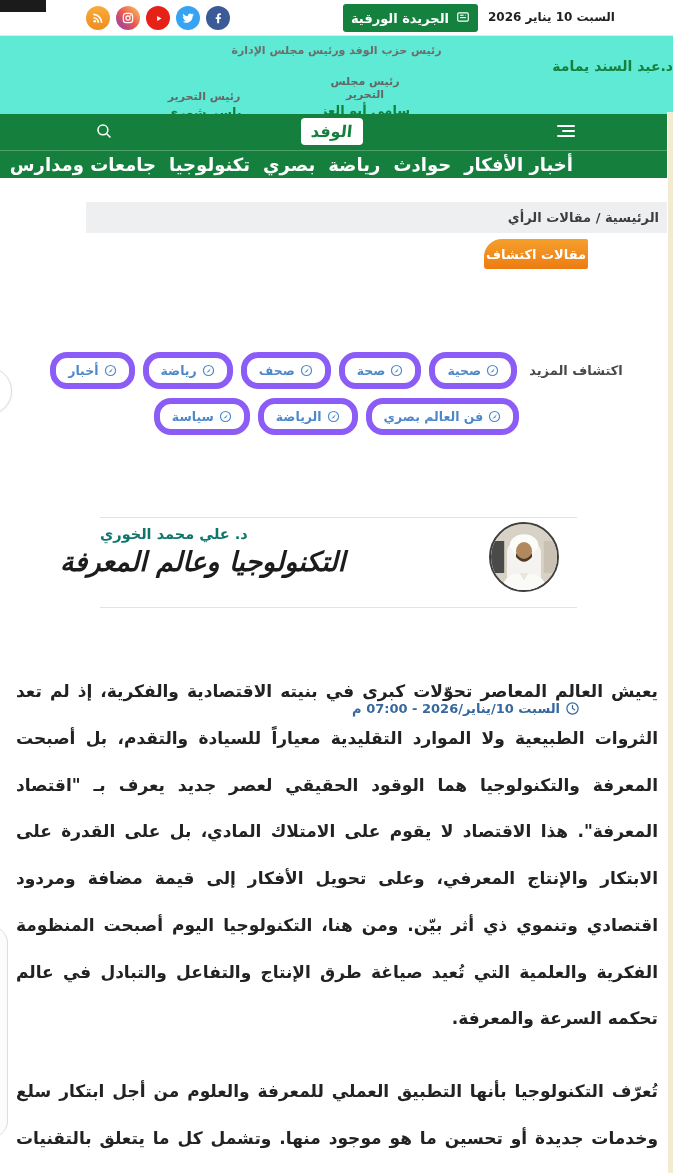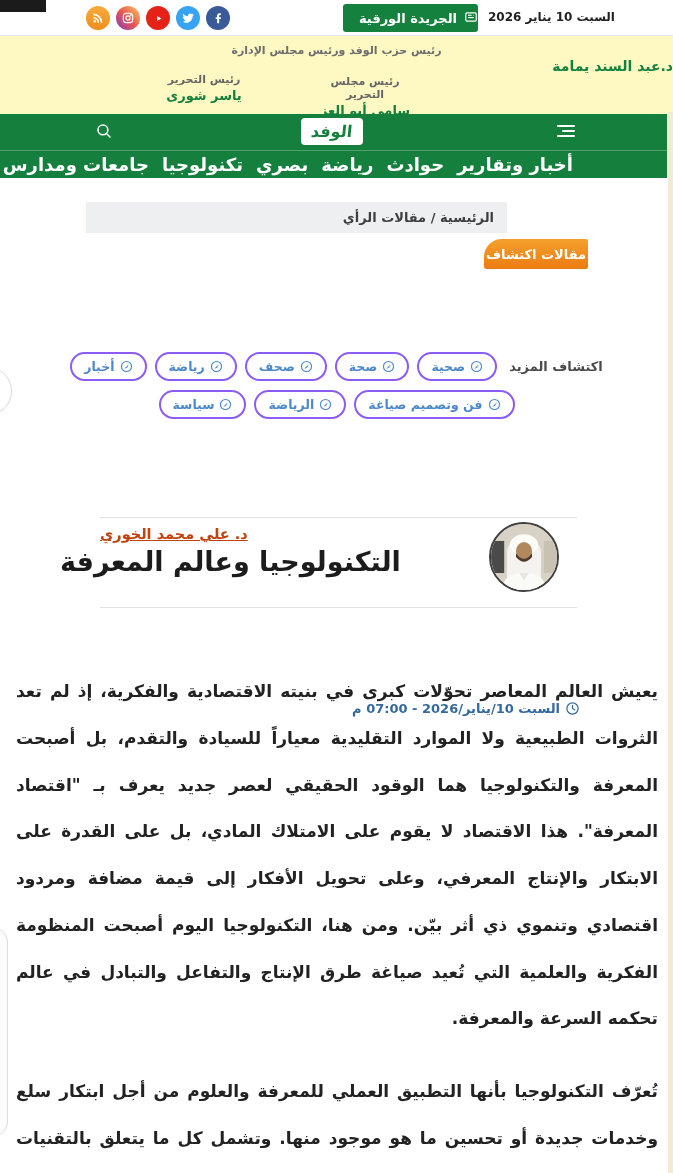--- a/index.html
+++ b/index.html
@@ -4,76 +4,76 @@
 <style>
   * { margin:0; padding:0; box-sizing:border-box; }
   html,body { background:#fff; }
   body { font-family:"DejaVu Sans", sans-serif; }
   .page { position:relative; width:673px; height:1173px; overflow:hidden; background:#fff; direction:rtl; margin:0 auto; }
 
   
   .topbar { position:absolute; top:0; left:0; width:673px; height:36px; background:#fff; border-bottom:1px solid #e6e6e6; }
   .black-strip { position:absolute; top:0; left:0; width:46px; height:12px; background:#1b1b1b; }
   .top-date { position:absolute; top:10px; left:488px; font-size:12px; font-weight:bold; color:#222; direction:rtl; }
-  .paper-btn { position:absolute; top:4px; left:343px; width:135px; height:28px; background:#15813f; border-radius:3px; display:flex; align-items:center; justify-content:flex-start; gap:7px; color:#fff; font-size:13px; font-weight:bold; cursor:pointer; }
+  .paper-btn { position:absolute; top:4px; left:343px; width:135px; height:28px; background:#15813f; border-radius:3px; display:flex; align-items:center; justify-content:center; gap:7px; color:#fff; font-size:13px; font-weight:bold; cursor:pointer; }
   .socials { position:absolute; top:6px; left:86px; display:flex; flex-direction:row-reverse; gap:6px; direction:ltr; }
   .soc { width:24px; height:24px; border-radius:50%; display:flex; align-items:center; justify-content:center; cursor:pointer; }
   .soc svg { display:block; }
   .soc-rss { background:linear-gradient(180deg,#f9ab3c,#ef8d1d); }
   .soc-ig  { background:linear-gradient(45deg,#8a3ab9,#e95950,#fccc63); }
   .soc-yt  { background:#e62117; }
   .soc-tw  { background:#36a3f3; }
   .soc-fb  { background:#3a5a98; }
 
   
-  .masthead { position:absolute; top:36px; left:0; width:673px; height:78px; background:#fef9c3; }
+  .masthead { position:absolute; top:36px; left:0; width:673px; height:78px; background:#5eead4; }
   .chair-role { position:absolute; top:8px; left:0; width:100%; text-align:center; font-size:11px; color:#6d6d6d; font-weight:bold; }
   .chair-name { position:absolute; top:22px; left:0; width:100%; text-align:right; font-size:14px; color:#15813f; font-weight:bold; }
   .off-col { position:absolute; text-align:center; }
   .off-role { font-size:11px; color:#666; font-weight:bold; }
   .off-name { font-size:13px; color:#15813f; font-weight:bold; margin-top:2px; }
   .col-board { top:39px; left:288px; width:100px;margin-left:27px; }
-  .col-chief { top:37px; left:158px; width:92px; }
+  .col-chief { top:54px; left:158px; width:92px; }
 
   
   .nav { position:absolute; top:114px; left:0; width:673px; height:64px; background:#15803d; }
   .hamburger { position:absolute; top:11px; left:557px; width:18px; display:flex; flex-direction:column; gap:3px; align-items:flex-start; cursor:pointer; }
   .hamburger span { height:2px; background:#fff; border-radius:1px; display:block; }
   .hb1{width:18px;} .hb2{width:13px;} .hb3{width:18px;}
   .logo-box { position:absolute; top:4px; left:301px; width:62px; height:27px; background:#fff; border-radius:4px; display:flex; align-items:center; justify-content:center; cursor:pointer; }
   .logo-text { color:#15803d; font-size:16px; font-weight:bold; transform:skewX(-6deg); }
   .search-btn { position:absolute; top:8px; left:94px; width:20px; height:20px; cursor:pointer; }
   .nav-menu { position:absolute; top:36px; left:0; width:673px; height:28px; border-top:1px solid rgba(255,255,255,.25); display:flex; direction:rtl; align-items:center; gap:13px; padding:0 100px 0 0; white-space:nowrap; overflow:hidden; }
   .nav-item { color:#fff; font-size:18px; font-weight:bold; cursor:pointer; flex:0 0 auto; }
 
   
   .cream-strip { position:absolute; top:112px; right:0; width:6px; height:1061px; background:#f2ebd1; border-left:1px solid #fff; z-index:60; }
 
   
-  .breadcrumb { position:absolute; top:202px; left:86px; width:421px; height:31px; background:#edeff1; line-height:31px; padding-right:13px; font-size:13px; color:#3e3e3e; font-weight:bold; }
+  .breadcrumb { position:absolute; top:202px; left:86px; width:586px; height:31px; background:#edeff1; line-height:31px; padding-right:13px; font-size:13px; color:#3e3e3e; font-weight:bold; }
   .section-badge { position:absolute; top:239px; left:484px; width:104px; height:30px; background:linear-gradient(180deg,#f5a02c,#ec7c12); border-radius:18px 2px 2px 3px; color:#fff; font-size:13px; font-weight:bold; display:flex; align-items:center; justify-content:center; cursor:pointer; }
 
   
   .float-w1 { position:absolute; top:367px; left:-40px; width:52px; height:48px; border-radius:24px; background:#fff; border:1px solid #dcdcdc; box-shadow:0 1px 3px rgba(0,0,0,.06); cursor:pointer; }
   .float-w2 { position:absolute; top:926px; left:-26px; width:34px; height:212px; border-radius:17px; background:#fcfcfc; border:1px solid #ddd; cursor:pointer; }
 
   
   .tags { position:absolute; top:352px; left:0; width:673px; display:flex; flex-direction:column; align-items:center; gap:9px; }
   .tag-row { display:flex; direction:rtl; align-items:center; gap:8px; }
   .tags-label { font-size:13px; font-weight:bold; color:#4a4a4a; margin-left:4px; }
-  .pill { display:flex; direction:rtl; align-items:center; gap:5px; padding:5px 12px; border:2px solid #8b5cf6; border-radius:17px; background:#fff; color:#4c88ca; font-size:12.5px; font-weight:bold; cursor:pointer; }
+  .pill { display:flex; direction:rtl; align-items:center; gap:5px; padding:5px 12px; border:6px solid #8b5cf6; border-radius:17px; background:#fff; color:#4c88ca; font-size:12.5px; font-weight:bold; cursor:pointer; }
   .pill svg { display:block; }
 
   
   .divider { position:absolute; left:100px; width:477px; border-top:1px solid #e3e3e3; }
   .dv-top { top:517px; } .dv-bottom { top:607px; }
   .avatar { position:absolute; top:522px; left:489px; width:70px; height:70px; border-radius:50%; border:2px solid #3f3f3f; overflow:hidden; background:#d6d0c4; }
-  .author-name { position:absolute; top:526px; left:100px; width:381px; text-align:left; direction:rtl; font-size:14.5px; font-weight:bold; color:#c2410c;text-decoration:underline; }
+  .author-name { position:absolute; top:526px; left:100px; width:381px; text-align:left; direction:rtl; font-size:14.5px; font-weight:bold; color:#0f766e; }
   .author-name, .art-title { unicode-bidi:plaintext; }
-  .art-title { position:absolute; top:546px; left:60px; width:421px; text-align:left; direction:rtl; font-size:27px; font-weight:bold; color:#1c1c1c; }
+  .art-title { position:absolute; top:546px; left:60px; width:421px; text-align:left; direction:rtl; font-size:27px; font-weight:bold; color:#1c1c1c;font-style:italic; }
   .art-title, .author-name { text-align:left; } 
   .author-name { text-align:left; }
   
   .flush-right { text-align:left; }
   .meta-wrap { position:absolute; top:661px; left:93px; width:487px; direction:rtl; text-align:right;margin-top:40px; }
 
   
   .art-body { position:absolute; top:668px; left:16px; width:642px; direction:rtl; }
   .art-body p { font-size:17px; font-weight:bold; color:#222; line-height:2.75; text-align:justify; margin:0 0 26px 0; }
 </style>
@@ -150,21 +150,21 @@
     <div class="logo-box">
       <span class="logo-text">الوفد</span>
     </div>
     <div class="search-btn">
       <svg width="19" height="19" viewBox="0 0 24 24">
           <circle cx="10" cy="10" r="6.2" fill="none" stroke="#fff" stroke-width="2"></circle>
           <line x1="14.8" y1="14.8" x2="19.5" y2="19.5" stroke="#fff" stroke-width="2"></line>
         </svg>
     </div>
     <div class="nav-menu">
-      <span class="nav-item">أخبار وتقارير</span>
+      <span class="nav-item">أخبار الأفكار</span>
       <span class="nav-item">حوادث</span>
       <span class="nav-item">رياضة</span>
       <span class="nav-item">بصري</span>
       <span class="nav-item">تكنولوجيا</span>
       <span class="nav-item">جامعات ومدارس</span>
       <span class="nav-item">اقتصاد</span>
       <span class="nav-item">عربي ودولي</span>
 
     </div>
   </div>
@@ -215,21 +215,21 @@
           </svg>
         <span>أخبار</span>
       </span>
     </div>
     <div class="tag-row">
       <span class="pill">
         <svg width="13" height="13" viewBox="0 0 16 16">
             <circle cx="8" cy="8" r="6.2" fill="none" stroke="#4c88ca" stroke-width="1.4"></circle>
             <path d="M5.2 10.8L10.8 5.2l-2 4.4z" fill="#4c88ca"></path>
           </svg>
-        <span>فن وتصميم صياغة</span>
+        <span>فن العالم بصري</span>
       </span>
       <span class="pill">
         <svg width="13" height="13" viewBox="0 0 16 16">
             <circle cx="8" cy="8" r="6.2" fill="none" stroke="#4c88ca" stroke-width="1.4"></circle>
             <path d="M5.2 10.8L10.8 5.2l-2 4.4z" fill="#4c88ca"></path>
           </svg>
         <span>الرياضة</span>
       </span>
       <span class="pill">
         <svg width="13" height="13" viewBox="0 0 16 16">

